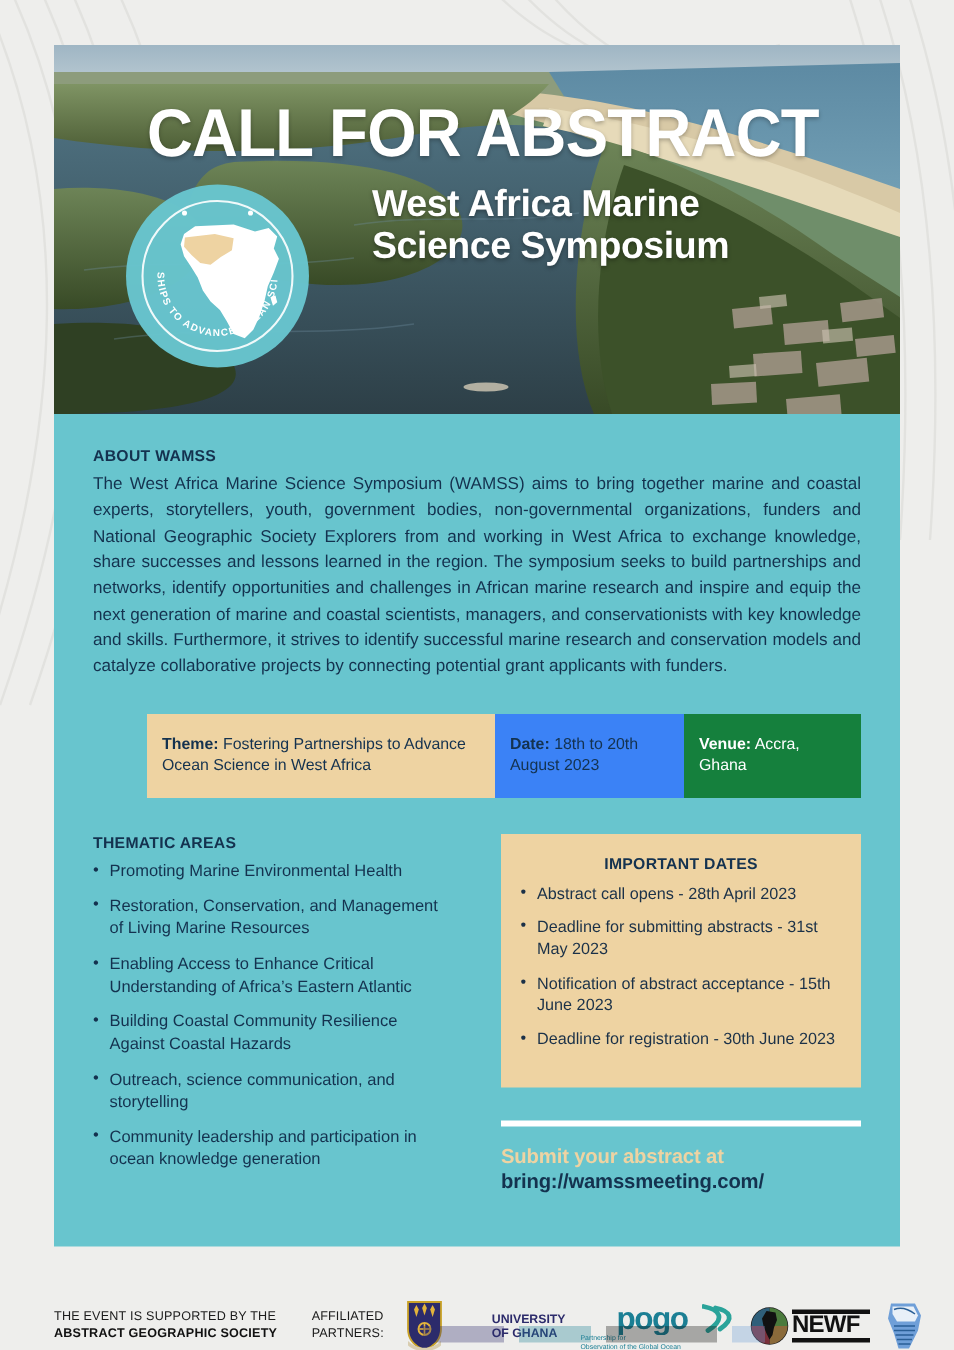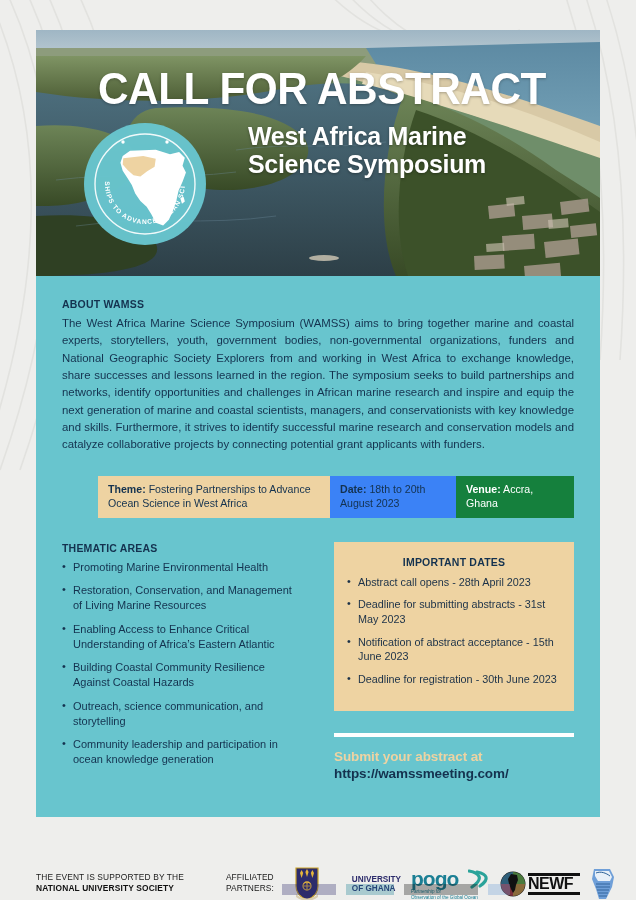--- a/index.html
+++ b/index.html
@@ -99,21 +99,21 @@
     color: #14324f;
     font-size: 11.4px;
     line-height: 1.52;
     text-align: justify;
   }
 
   
   .info-strip {
     display: flex;
     margin-top: 22px;
-    height: 42px;
+    height: 56px;
     padding-left: 36px;
   }
   .info-cell {
     display: flex;
     align-items: center;
     padding: 0 10px;
     font-size: 10.6px;
     line-height: 1.32;
   }
   .info-theme { background: #eed3a2; color: #14324f; width: 232px; }
@@ -428,32 +428,32 @@
           <ul class="dates-list">
             <li>Abstract call opens  - 28th  April 2023</li>
             <li>Deadline for submitting abstracts - 31st May 2023</li>
             <li>Notification of abstract acceptance - 15th  June 2023</li>
             <li>Deadline for registration  - 30th  June 2023</li>
           </ul>
         </div>
 
         <div class="divider-rule"></div>
         <div class="submit-label">Submit your abstract at</div>
-        <a class="submit-url" href="#" style="text-decoration:none;display:block;">https://wamssmeeting.com/</a>
+        <a class="submit-url" href="#" style="text-decoration:none;display:block;">bring://wamssmeeting.com/</a>
       </div>
 
     </div>
   </div>
 </div>
 
 <div class="footer">
 
   <div class="supported">
     <div class="line1">THE EVENT IS SUPPORTED BY THE</div>
-    <div class="line2">NATIONAL UNIVERSITY SOCIETY</div>
+    <div class="line2">ABSTRACT GEOGRAPHIC SOCIETY</div>
     <div class="natgeo-bar"></div>
   </div>
 
   <div class="affiliated">
     <div>AFFILIATED</div>
     <div>PARTNERS:</div>
   </div>
 
   <div class="partners">
 
@@ -469,21 +469,21 @@
         </g>
         <path d="M2,28 C 8,34 18,34 24,28 L24,31 C18,36 8,36 2,31 Z" fill="#d8cdb0"></path>
       </svg>
       <div style="line-height:1.15;margin-left:28px;">
         <div style="color:#2c2b6b;font-size:8.2px;font-weight:bold;">UNIVERSITY</div>
         <div style="color:#2c2b6b;font-size:8.2px;font-weight:bold;">OF GHANA</div>
       </div>
     </div>
 
     <div style="display:flex;flex-direction:column;">
-      <div style="display:flex;align-items:center;gap:1px;">
+      <div style="display:flex;align-items:center;gap:1px;margin-left:24px;">
         <svg width="56" height="22" viewBox="0 0 56 22">
           <text x="0" y="18" font-family="Liberation Sans, sans-serif" font-size="21" font-weight="bold" fill="#1b7f94" letter-spacing="-1">pogo</text>
         </svg>
         <svg width="22" height="20" viewBox="0 0 22 20">
           <path d="M1,2 C 12,4 16,10 4,18" fill="none" stroke="#2aa39a" stroke-width="3.2" stroke-linecap="round"></path>
           <path d="M9,3 C 19,5 22,10 12,17" fill="none" stroke="#2aa39a" stroke-width="3.2" stroke-linecap="round"></path>
         </svg>
       </div>
       <div style="color:#1b7f94;font-size:4.6px;line-height:1.25;margin-top:-1px;">
         <div>Partnership for</div>

